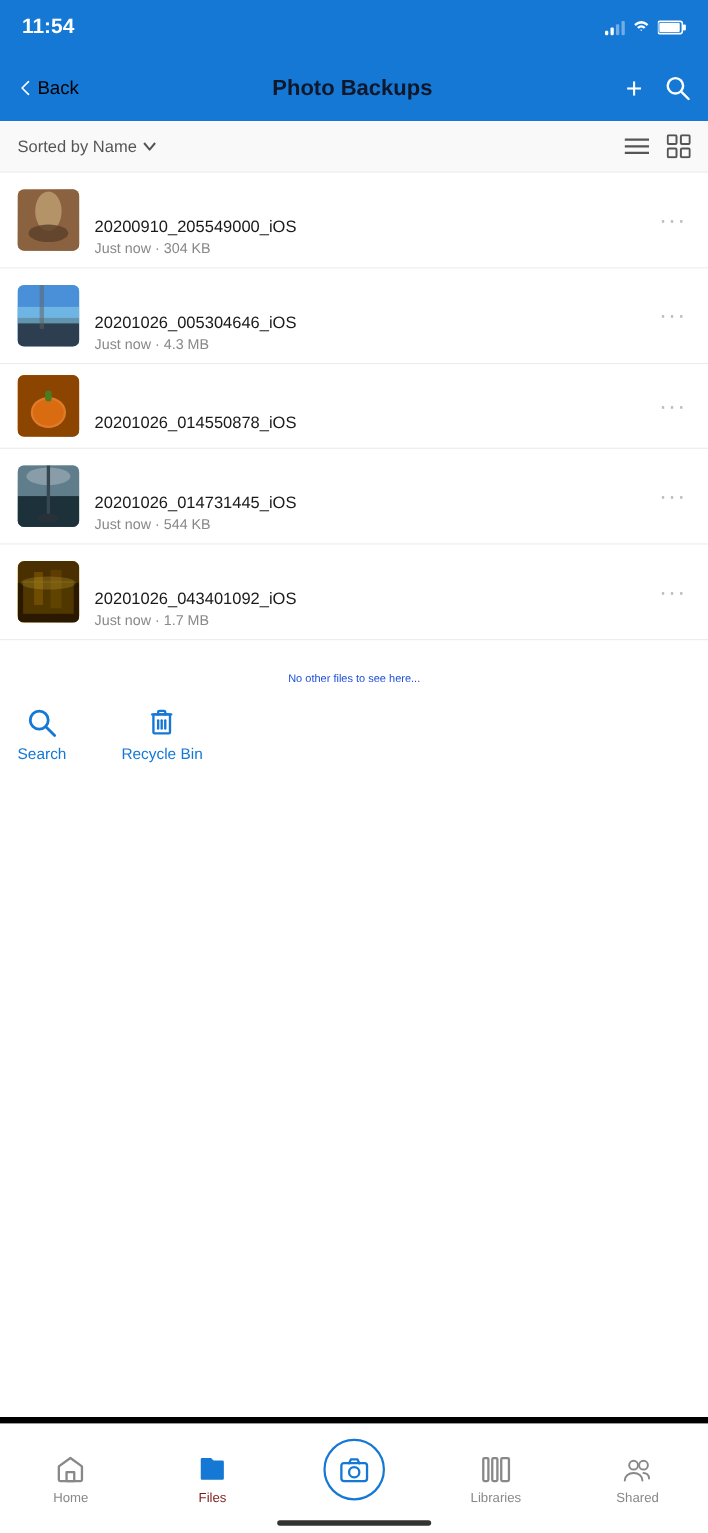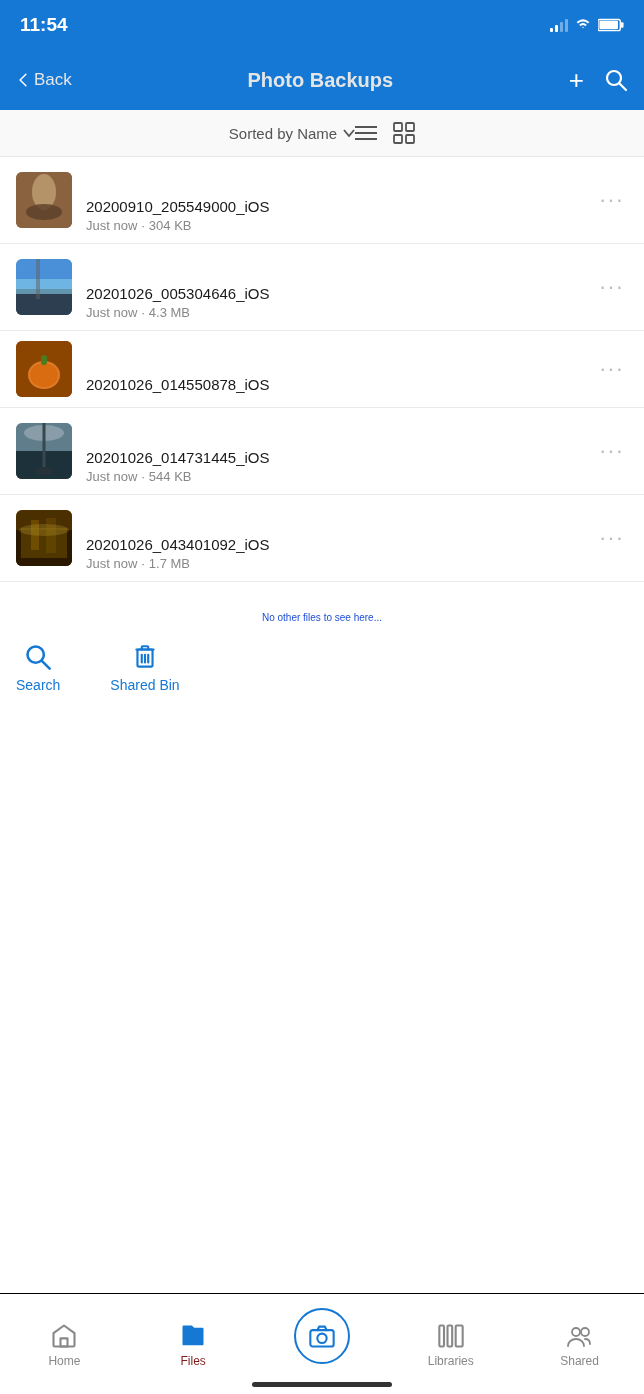--- a/index.html
+++ b/index.html
@@ -51,48 +51,48 @@
       display: flex;
       align-items: center;
       justify-content: space-between;
       padding: 0 16px;
       color: white;
     }
     .nav-back {
       display: flex;
       align-items: center;
       gap: 4px;
-      color: #e5e5e5;
+      color: #000000;
       font-size: 17px;
       cursor: pointer;
     }
     .nav-back svg {
       width: 14px;
       height: 14px;
     }
     .nav-title {
       font-size: 20px;
       font-weight: 700;
-      color: #e5e5e5;
+      color: #0f172a;
     }
     .nav-actions {
       display: flex;
       align-items: center;
       gap: 20px;
     }
     .nav-actions svg {
       width: 24px;
       height: 24px;
     }
 
     
     .sort-bar {
       display: flex;
       align-items: center;
-      justify-content: center;
+      justify-content: space-between;
       padding: 12px 16px;
       border-bottom: 1px solid #e8e8e8;
       background: #f9f9f9;
     }
     .sort-label {
       display: flex;
       align-items: center;
       gap: 6px;
       font-size: 15px;
       color: #555;
@@ -195,21 +195,21 @@
       color: #1478d4;
     }
 
     
     .tab-bar-wrapper {
       position: fixed;
       bottom: 0;
       left: 0;
       width: 644px;
       background: #fff;
-      border-top: 1px solid #000000;
+      border-top: 6px solid #000000;
     }
     .tab-bar {
       display: flex;
       align-items: flex-end;
       justify-content: space-around;
       padding: 8px 0 6px;
       height: 80px;
     }
     .tab-item {
       display: flex;
@@ -431,21 +431,21 @@
       </div>
       <div class="empty-action">
         <svg viewBox="0 0 24 26" fill="none" stroke="#1478d4" stroke-width="2" stroke-linecap="round" stroke-linejoin="round">
           <polyline points="4,6 20,6"></polyline>
           <path d="M9,6V4a1,1,0,0,1,1-1h4a1,1,0,0,1,1,1V6"></path>
           <rect x="5" y="6" width="14" height="16" rx="1"></rect>
           <line x1="9" y1="11" x2="9" y2="18"></line>
           <line x1="12" y1="11" x2="12" y2="18"></line>
           <line x1="15" y1="11" x2="15" y2="18"></line>
         </svg>
-        <span class="empty-action-label">Shared Bin</span>
+        <span class="empty-action-label">Recycle Bin</span>
       </div>
     </div>
   </div>
 
 </div>
 
 <div class="tab-bar-wrapper">
   <div class="tab-bar">
 
     <div class="tab-item">

